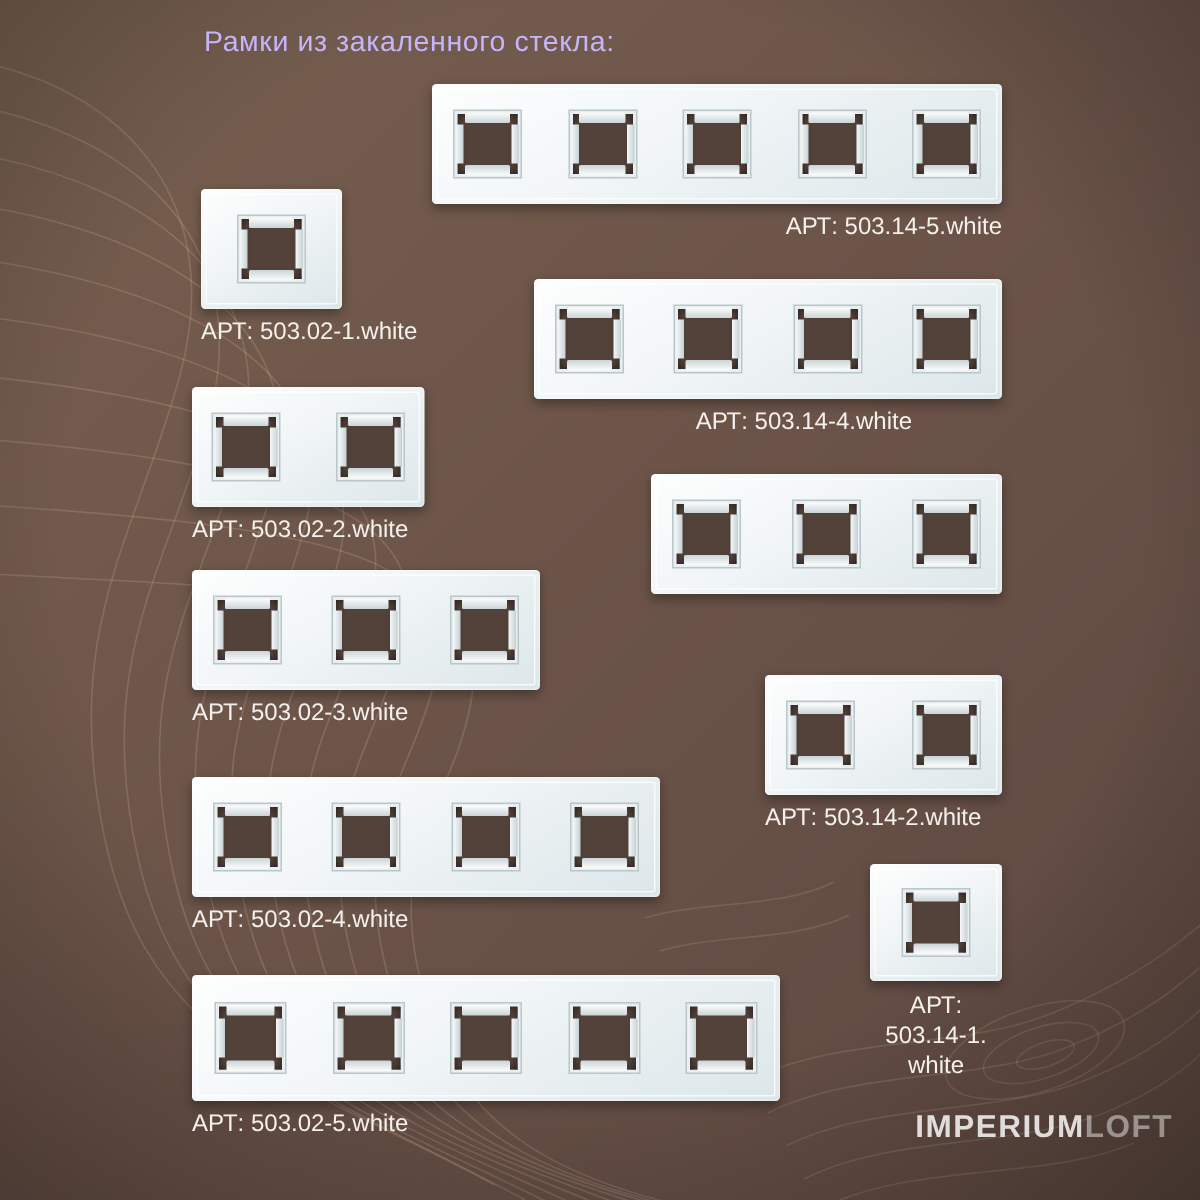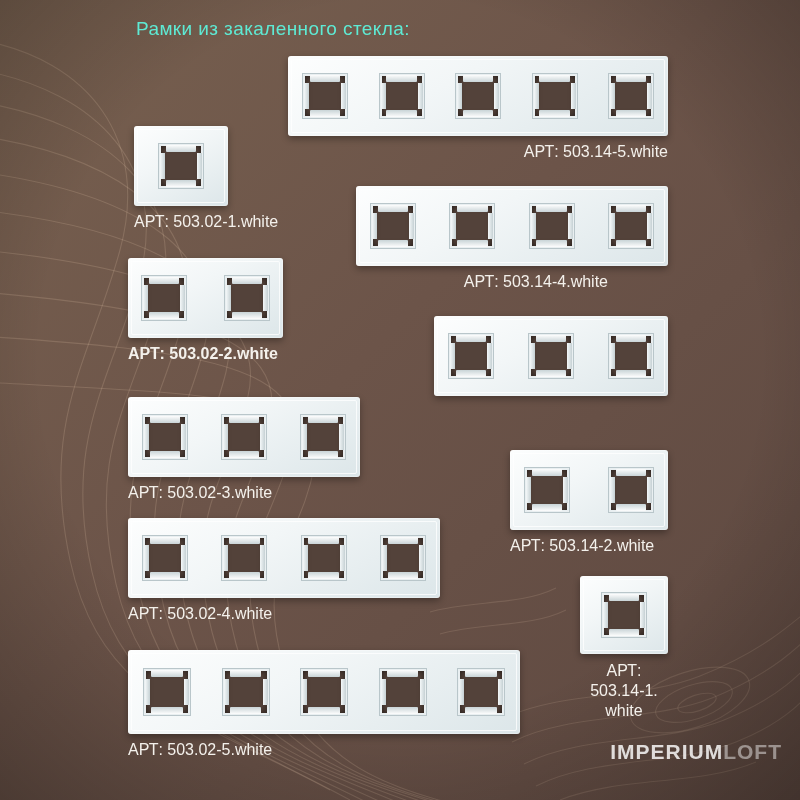--- a/index.html
+++ b/index.html
@@ -11,21 +11,21 @@
   }
   
   #bg { position:absolute; inset:0; }
   #bg svg { display:block; width:800px; height:800px; }
 
   
   #title {
     position:absolute;
     left:136px; top:18px;
     font-size:19px;
-    color:#5eead4;
+    color:#c4b5fd;
     letter-spacing:0.4px;
     white-space:nowrap;
   }
 
   
   .product { position:absolute; }
 
   .frame {
     position:relative;
     background:linear-gradient(150deg,#fdfefe 0%,#f2f6f7 40%,#e7eef0 70%,#dce6e9 100%);
@@ -144,36 +144,36 @@
       <div class="frame" style="width: 94px; height: 80px; padding: 17px;">
         <div class="cells" style="justify-content: center;">
           <div class="cell" style="width: 40px; height: 40px;">
             <span class="sideL"></span>
             <span class="sideR"></span>
           </div>
         </div>
       </div>
       <div class="caption" style="text-align: left;">АРТ: 503.02-1.white</div>
     </div>
-    <div class="product" style="left: 128px; top: 258px; width: 182px; font-weight: bold;">
+    <div class="product" style="left: 128px; top: 258px; width: 182px;">
       <div class="frame" style="width: 155px; height: 80px; padding: 16px;">
         <div class="cells">
           <div class="cell" style="width: 40px; height: 40px;">
             <span class="sideL"></span>
             <span class="sideR"></span>
           </div>
           <div class="cell" style="width: 40px; height: 40px;">
             <span class="sideL"></span>
             <span class="sideR"></span>
           </div>
         </div>
       </div>
       <div class="caption" style="text-align: left;">АРТ: 503.02-2.white</div>
     </div>
-    <div class="product" style="left: 128px; top: 397px; width: 216px;">
+    <div class="product" style="left: 128px; top: 380px; width: 216px;">
       <div class="frame" style="width: 232px; height: 80px; padding: 17px;">
         <div class="cells">
           <div class="cell" style="width: 40px; height: 40px;">
             <span class="sideL"></span>
             <span class="sideR"></span>
           </div>
           <div class="cell" style="width: 40px; height: 40px;">
             <span class="sideL"></span>
             <span class="sideR"></span>
           </div>

